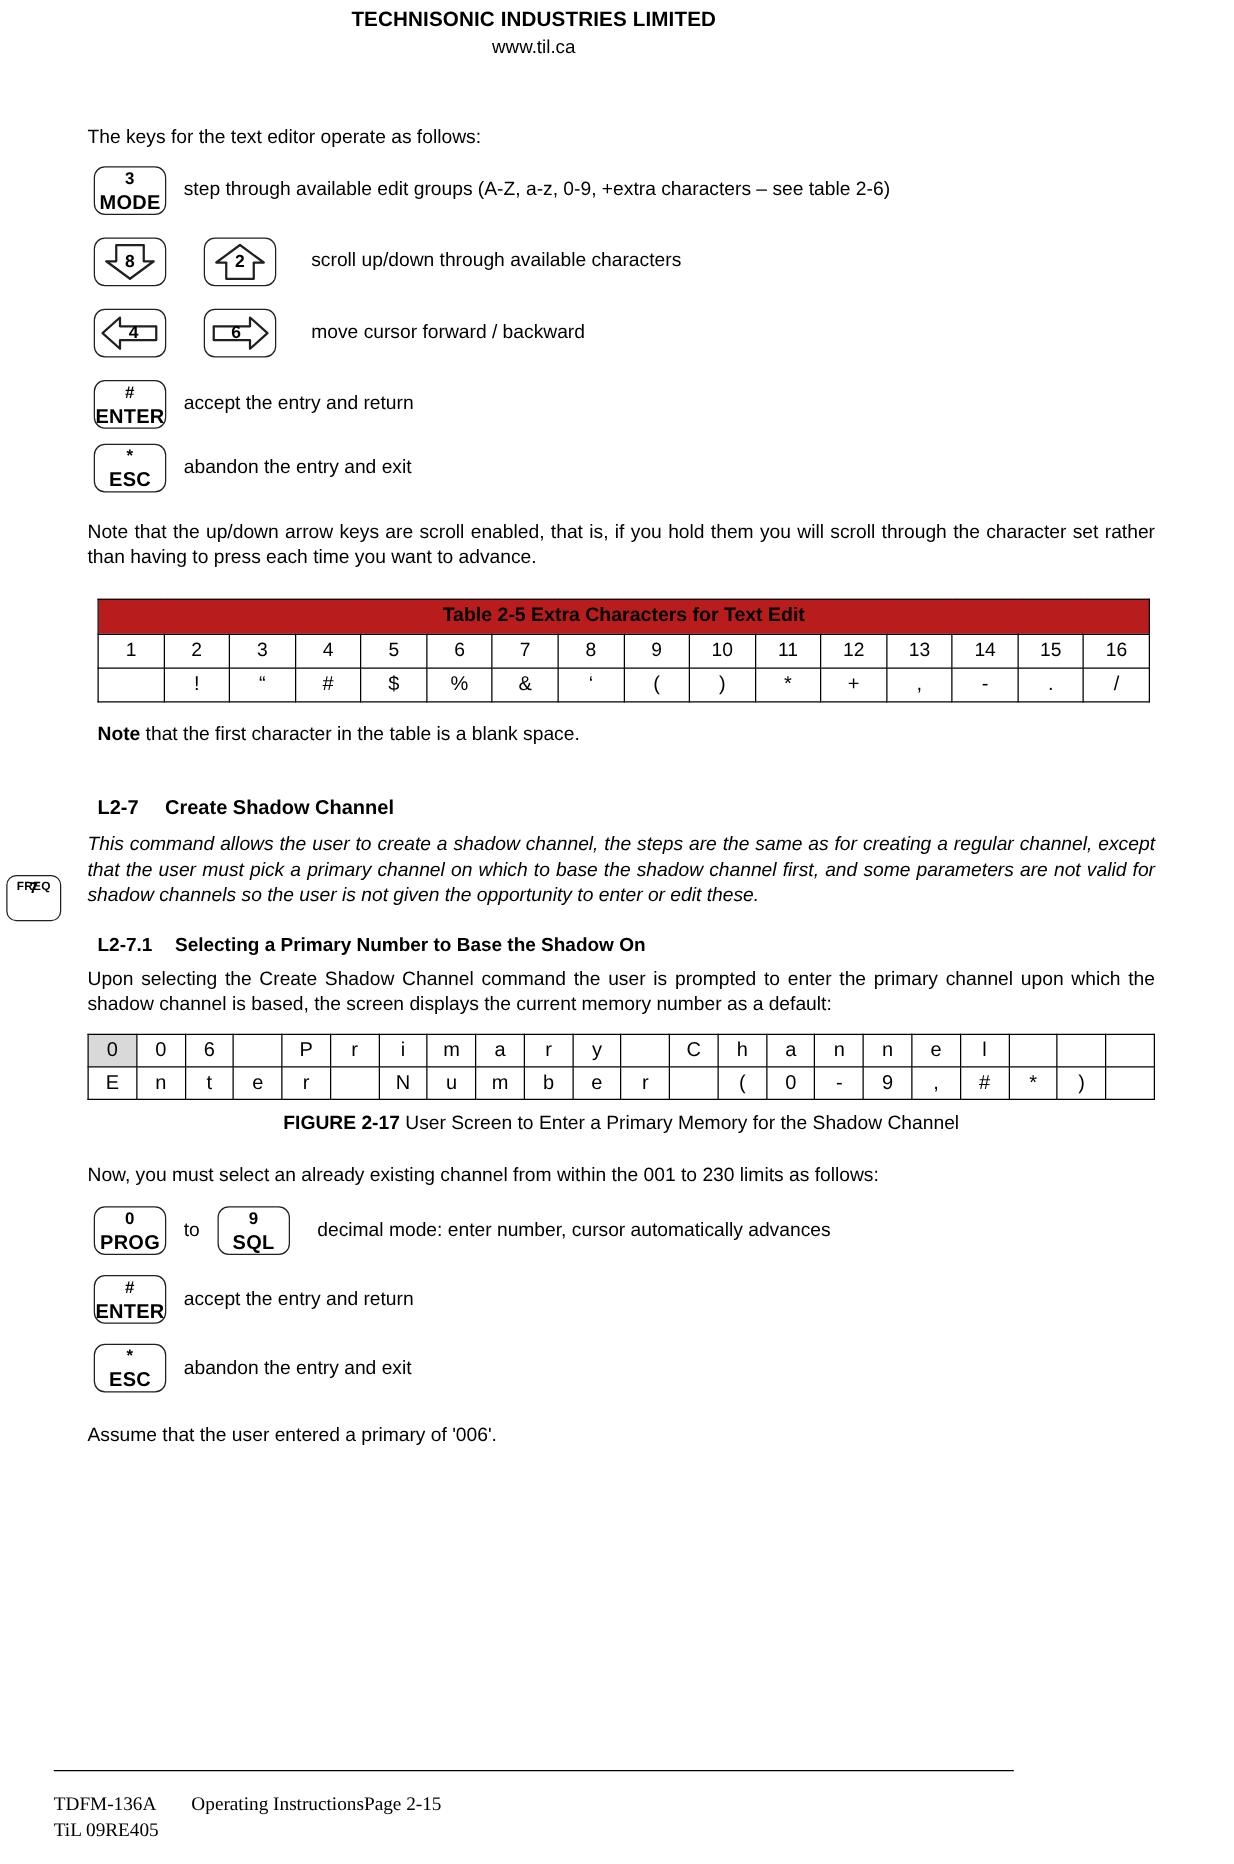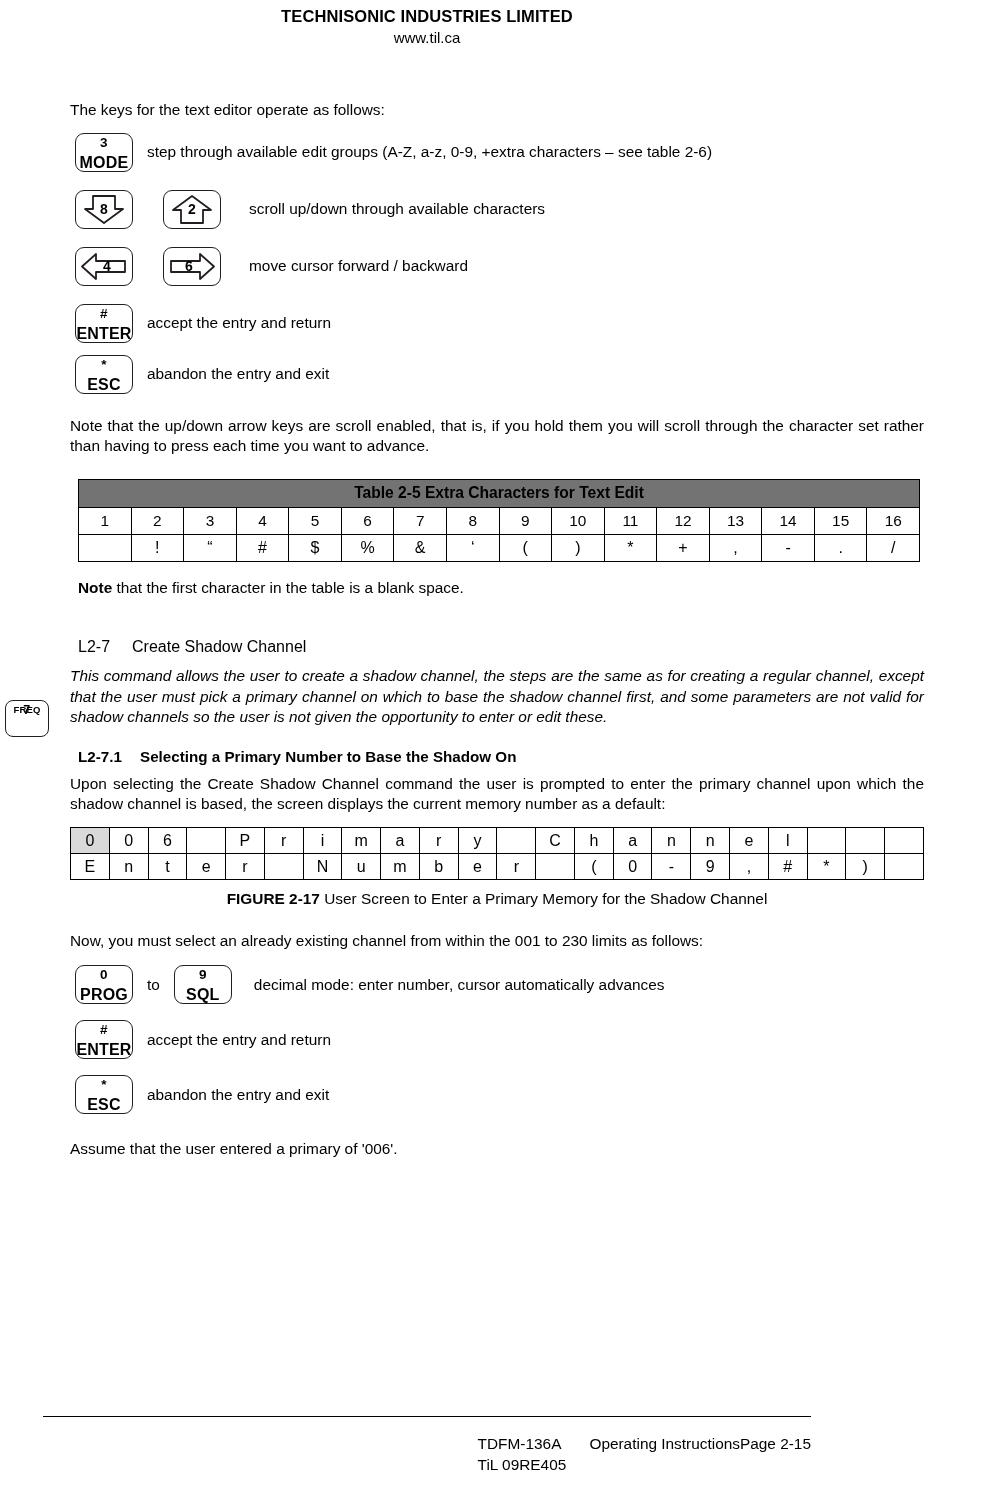--- a/index.html
+++ b/index.html
@@ -95,21 +95,21 @@
     table-layout: fixed;
   }
   table.t25 td, table.t25 th {
     border: 1.1px solid #000;
     text-align: center;
     font-size: 15.4px;
     height: 27px;
     padding: 0;
   }
   table.t25 th.t25-title {
-    background: #737373;
+    background: #b91c1c;
     font-weight: bold;
     font-size: 15.6px;
     height: 28px;
   }
   table.t25 td.ch { font-size: 16px; }
 
   
   table.screen {
     border-collapse: collapse;
     width: 100%;
@@ -134,41 +134,42 @@
   
   .footer-rule {
     position: absolute;
     left: 43px; right: 43px; bottom: 74px;
     border-top: 1.2px solid #000;
   }
   .footer {
     position: absolute;
     left: 43px; right: 43px; bottom: 16px;
     display: flex;
-    justify-content: flex-end;
+    justify-content: flex-start;
     align-items: flex-start;
     font-size: 15.4px;
     line-height: 21px;
+    font-family: Liberation Serif, serif;
   }
   .footer .f-left { text-align: left; }
   .footer .f-right { text-align: right; padding-top: 0px; }
 
   
   .margin-key {
     position: absolute;
     left: 5px;
     top: 700px;
   }
   .margin-key .keybtn { width: 44px; height: 37px; border-radius: 8px; }
   .margin-key .keybtn .k-top { font-size: 12.5px; top: 2px; }
   .margin-key .keybtn .k-bot { font-size: 9.5px; bottom: 20px; }
 
   h3.sec {
     font-size: 16px;
-    font-weight: normal;
+    font-weight: bold;
     margin: 0;
     line-height: 22px;
   }
   h4.subsec {
     font-size: 15.2px;
     font-weight: bold;
     margin: 0;
     line-height: 21px;
   }
   .sec-num { display: inline-block; min-width: 54px; }

